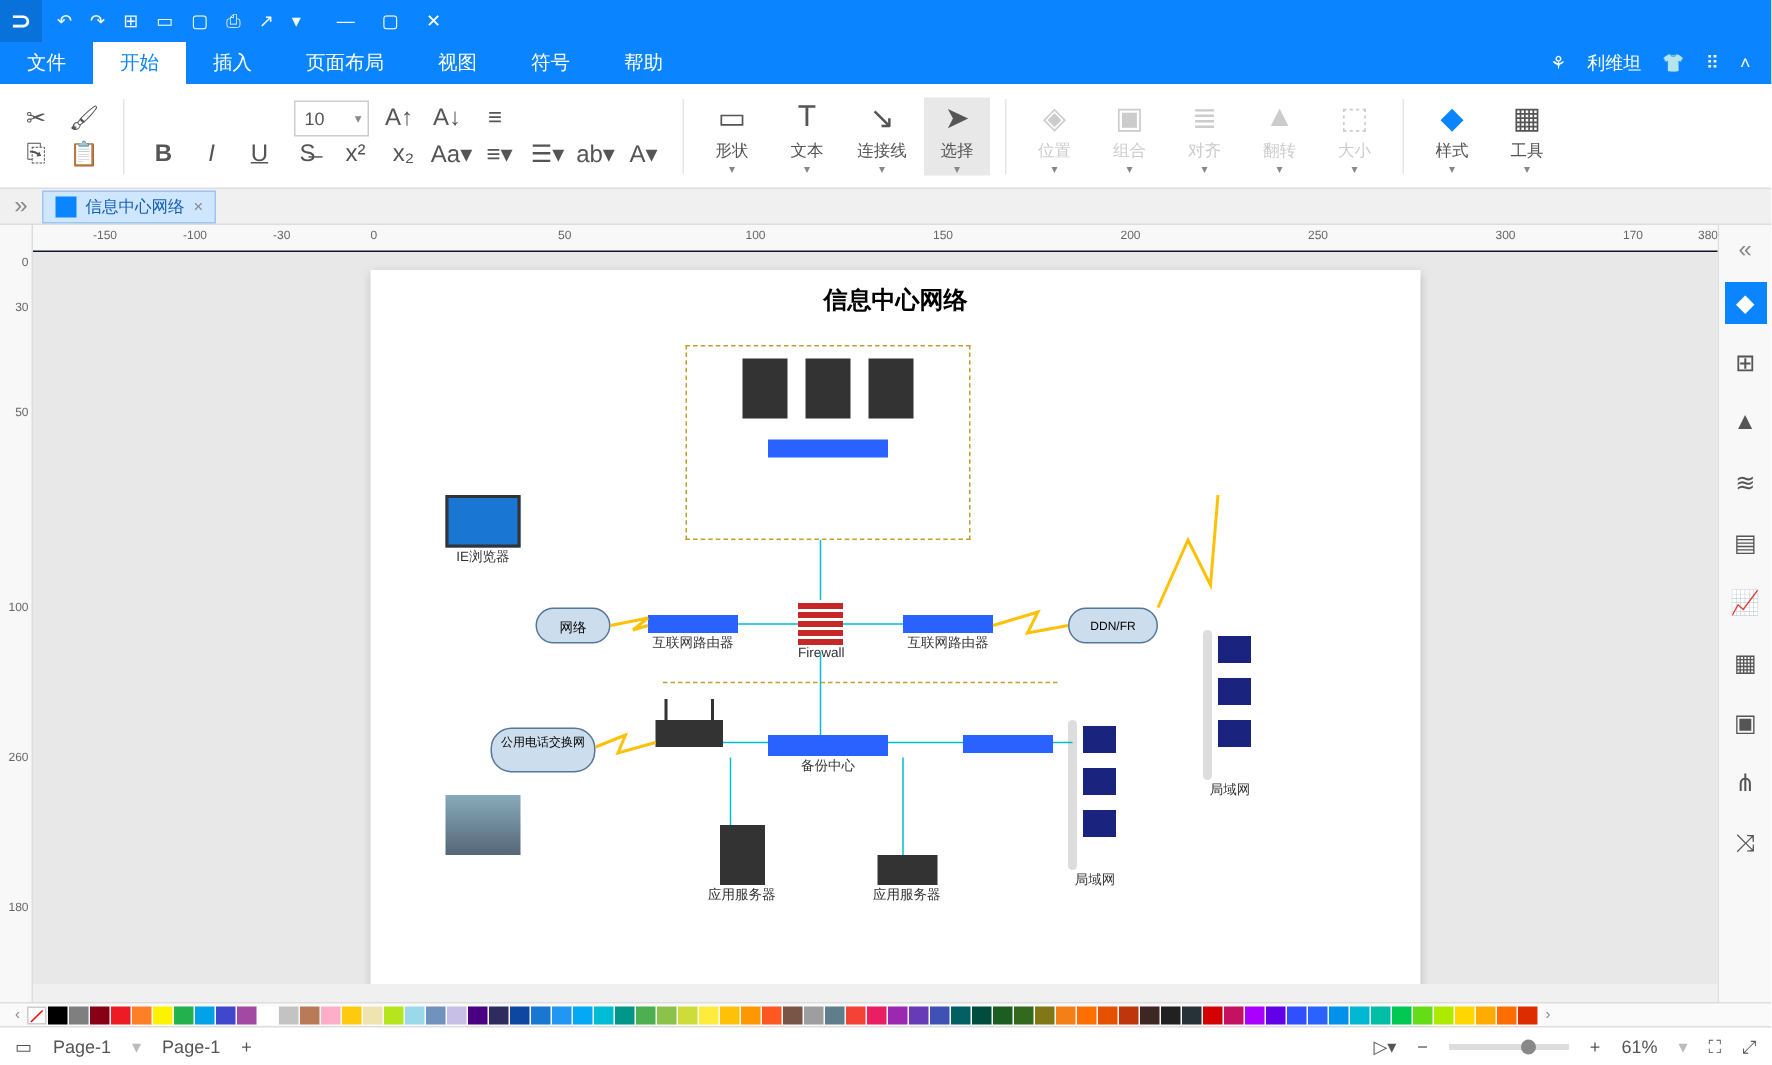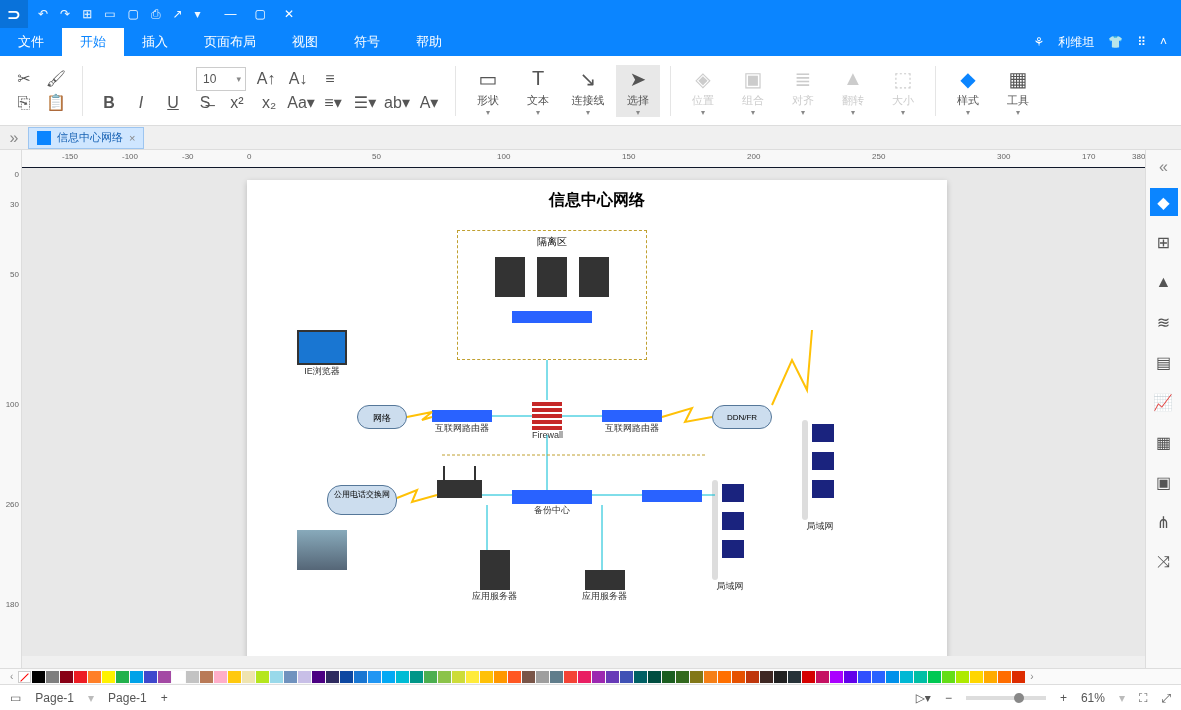--- a/index.html
+++ b/index.html
@@ -248,21 +248,20 @@
       <span class="tick" style="left:850px">250</span>
       <span class="tick" style="left:975px">300</span>
       <span class="tick" style="left:1060px">170</span>
       <span class="tick" style="left:1110px">380</span>
     </div>
     <div class="canvas">
       <div class="page">
         <h2>信息中心网络</h2>
 
         <div class="dashedbox" style="left:210px; top:50px; width:190px; height:130px;">
-          <div class="boxtitle">隔离区</div>
           <div style="display:flex;justify-content:center;gap:12px;margin-top:8px;">
             <div style="width:30px;height:40px;background:#333;"></div>
             <div style="width:30px;height:40px;background:#333;"></div>
             <div style="width:30px;height:40px;background:#333;"></div>
           </div>
           <div style="width:80px;height:12px;background:#2962ff;margin:14px auto 0;"></div>
         </div>
 
 
         <div style="position:absolute;left:50px;top:150px;text-align:center;">

